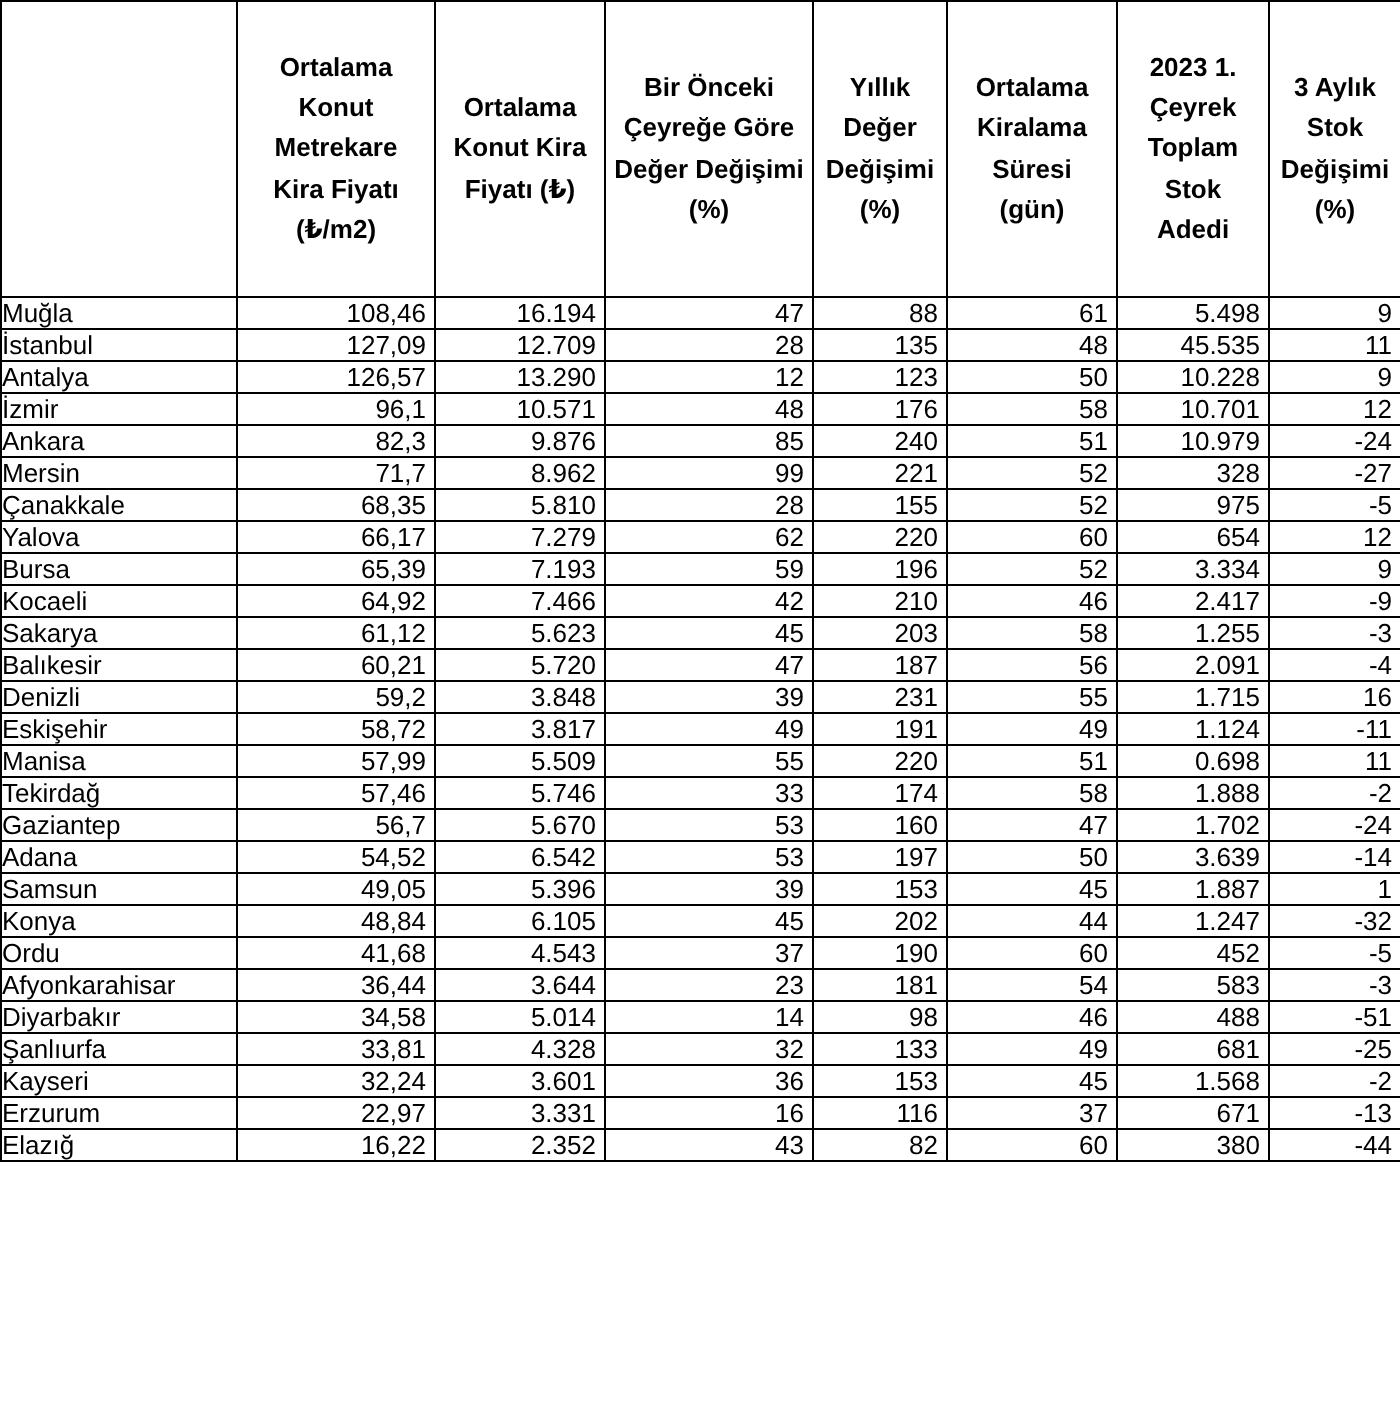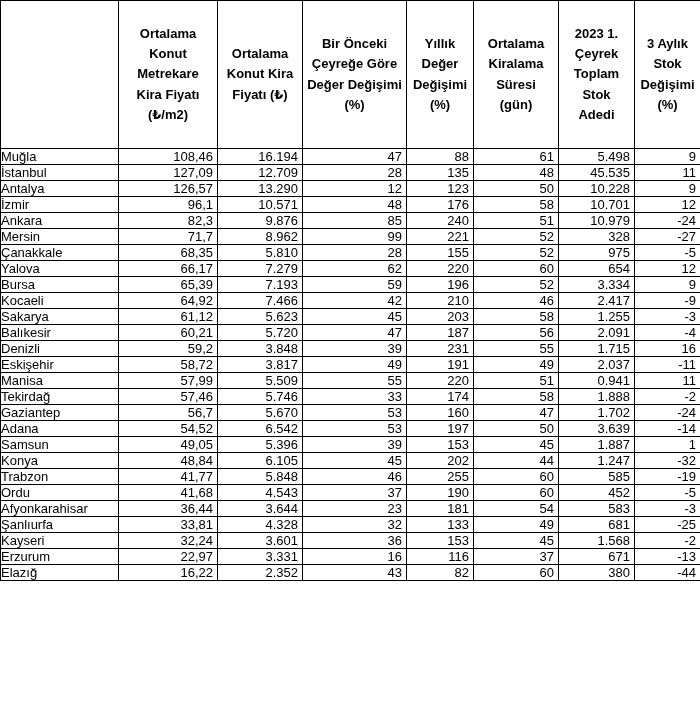--- a/index.html
+++ b/index.html
@@ -232,31 +232,31 @@
         <td class="num">1.715</td>
         <td class="num">16</td>
       </tr>
       <tr>
         <td class="city">Eskişehir</td>
         <td class="num">58,72</td>
         <td class="num">3.817</td>
         <td class="num">49</td>
         <td class="num">191</td>
         <td class="num">49</td>
-        <td class="num">2.037</td>
+        <td class="num">1.124</td>
         <td class="num">-11</td>
       </tr>
       <tr>
         <td class="city">Manisa</td>
         <td class="num">57,99</td>
         <td class="num">5.509</td>
         <td class="num">55</td>
         <td class="num">220</td>
         <td class="num">51</td>
-        <td class="num">0.941</td>
+        <td class="num">0.698</td>
         <td class="num">11</td>
       </tr>
       <tr>
         <td class="city">Tekirdağ</td>
         <td class="num">57,46</td>
         <td class="num">5.746</td>
         <td class="num">33</td>
         <td class="num">174</td>
         <td class="num">58</td>
         <td class="num">1.888</td>
@@ -296,50 +296,50 @@
         <td class="city">Konya</td>
         <td class="num">48,84</td>
         <td class="num">6.105</td>
         <td class="num">45</td>
         <td class="num">202</td>
         <td class="num">44</td>
         <td class="num">1.247</td>
         <td class="num">-32</td>
       </tr>
       <tr>
-        <td class="city">Trabzon</td>
-        <td class="num">41,77</td>
-        <td class="num">5.848</td>
-        <td class="num">46</td>
-        <td class="num">255</td>
-        <td class="num">60</td>
-        <td class="num">585</td>
-        <td class="num">-19</td>
-      </tr>
-      <tr>
         <td class="city">Ordu</td>
         <td class="num">41,68</td>
         <td class="num">4.543</td>
         <td class="num">37</td>
         <td class="num">190</td>
         <td class="num">60</td>
         <td class="num">452</td>
         <td class="num">-5</td>
       </tr>
       <tr>
         <td class="city">Afyonkarahisar</td>
         <td class="num">36,44</td>
         <td class="num">3.644</td>
         <td class="num">23</td>
         <td class="num">181</td>
         <td class="num">54</td>
         <td class="num">583</td>
         <td class="num">-3</td>
       </tr>
       <tr>
+        <td class="city">Diyarbakır</td>
+        <td class="num">34,58</td>
+        <td class="num">5.014</td>
+        <td class="num">14</td>
+        <td class="num">98</td>
+        <td class="num">46</td>
+        <td class="num">488</td>
+        <td class="num">-51</td>
+      </tr>
+      <tr>
         <td class="city">Şanlıurfa</td>
         <td class="num">33,81</td>
         <td class="num">4.328</td>
         <td class="num">32</td>
         <td class="num">133</td>
         <td class="num">49</td>
         <td class="num">681</td>
         <td class="num">-25</td>
       </tr>
       <tr>

